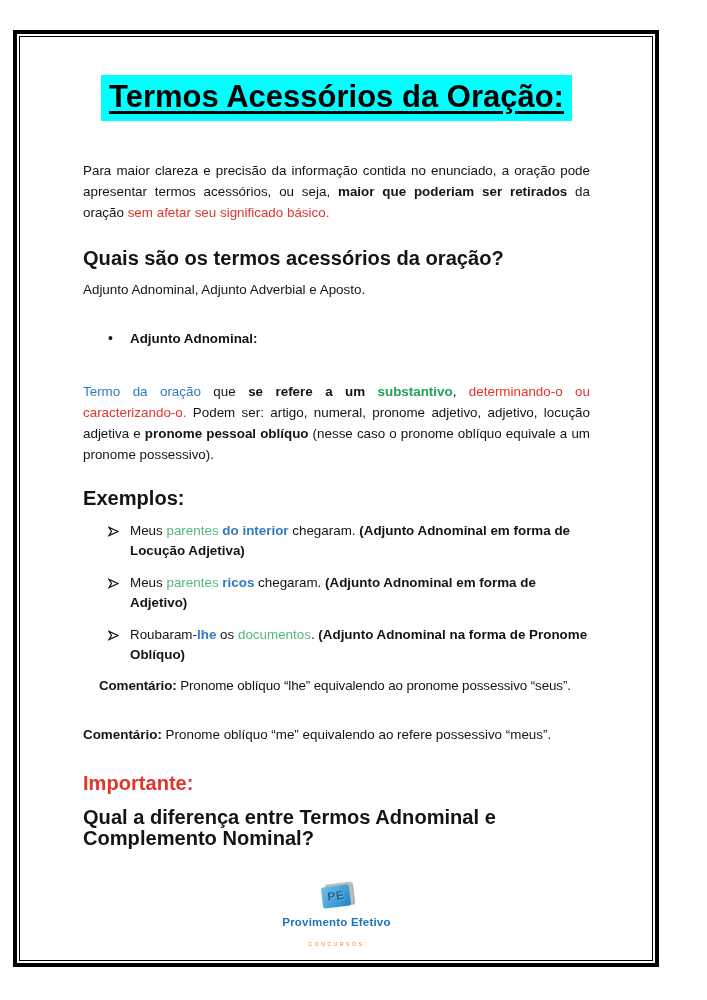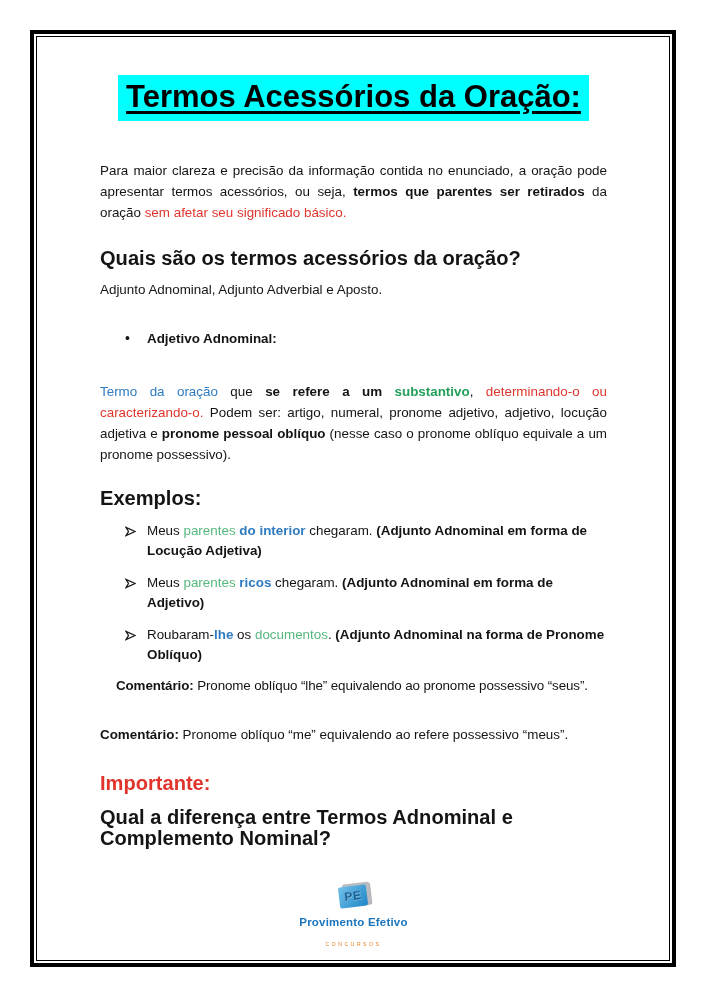--- a/index.html
+++ b/index.html
@@ -3,21 +3,21 @@
 <meta charset="utf-8">
 <style>
   * { margin:0; padding:0; box-sizing:border-box; }
   html,body { background:#fff; }
   body {
     width:707px; height:1000px; position:relative; overflow:hidden;
     font-family:"Liberation Sans", sans-serif; color:#141414;
   }
   
   .frame {
-    position:absolute; left:30px; top:30px; width:646px; height:937px;
+    position:absolute; left:13px; top:30px; width:646px; height:937px;
     border:4px solid #000;
   }
   .frame-inner {
     position:absolute; inset:2px; border:1px solid #000; background:#fff;
     overflow:hidden;
   }
   .content {
     height:100%;
     padding:38px 62px 0 63px;
     font-size:13.4px; line-height:21px;
@@ -78,28 +78,28 @@
 <body>
 
 <div class="frame">
   <div class="frame-inner">
     <div class="content">
 
       <h1 class="title-wrap">
         <span class="title">Termos Acessórios da Oração:</span>
       </h1>
 
-      <p class="p-intro justify"><span>Para maior clareza e precisão da informação contida no enunciado, a oração pode apresentar termos acessórios, ou seja, </span><span class="b">termos que parentes ser retirados</span><span> da oração </span><span class="r">sem afetar seu significado básico.</span></p>
+      <p class="p-intro justify"><span>Para maior clareza e precisão da informação contida no enunciado, a oração pode apresentar termos acessórios, ou seja, </span><span class="b">maior que poderiam ser retirados</span><span> da oração </span><span class="r">sem afetar seu significado básico.</span></p>
 
       <h2 class="h">Quais são os termos acessórios da oração?</h2>
       <p class="p-answer">Adjunto Adnominal, Adjunto Adverbial e Aposto.</p>
 
       <div class="li li-indent li-adnominal">
         <span class="marker dot">•</span>
-        <span class="li-content"><span class="b">Adjetivo Adnominal:</span></span>
+        <span class="li-content"><span class="b">Adjunto Adnominal:</span></span>
       </div>
 
       <p class="p-definition justify"><span class="bl">Termo da oração</span><span> que </span><span class="b">se refere a um </span><span class="gb">substantivo</span><span>, </span><span class="r">determinando-o ou caracterizando-o.</span><span> Podem ser: artigo, numeral, pronome adjetivo, adjetivo, locução adjetiva e </span><span class="b">pronome pessoal oblíquo</span><span> (nesse caso o pronome oblíquo equivale a um pronome possessivo).</span></p>
 
       <h2 class="h h-exemplos">Exemplos:</h2>
 
       <div>
         <div class="li li-indent">
           <span class="marker arrow-glyph"><svg width="11" height="11" viewBox="0 0 12 12">
                 <path d="M1 1.5 L11 6 L1 10.5 L3.8 6 Z" fill="none" stroke="#1a1a1a" stroke-width="1.4"></path>

